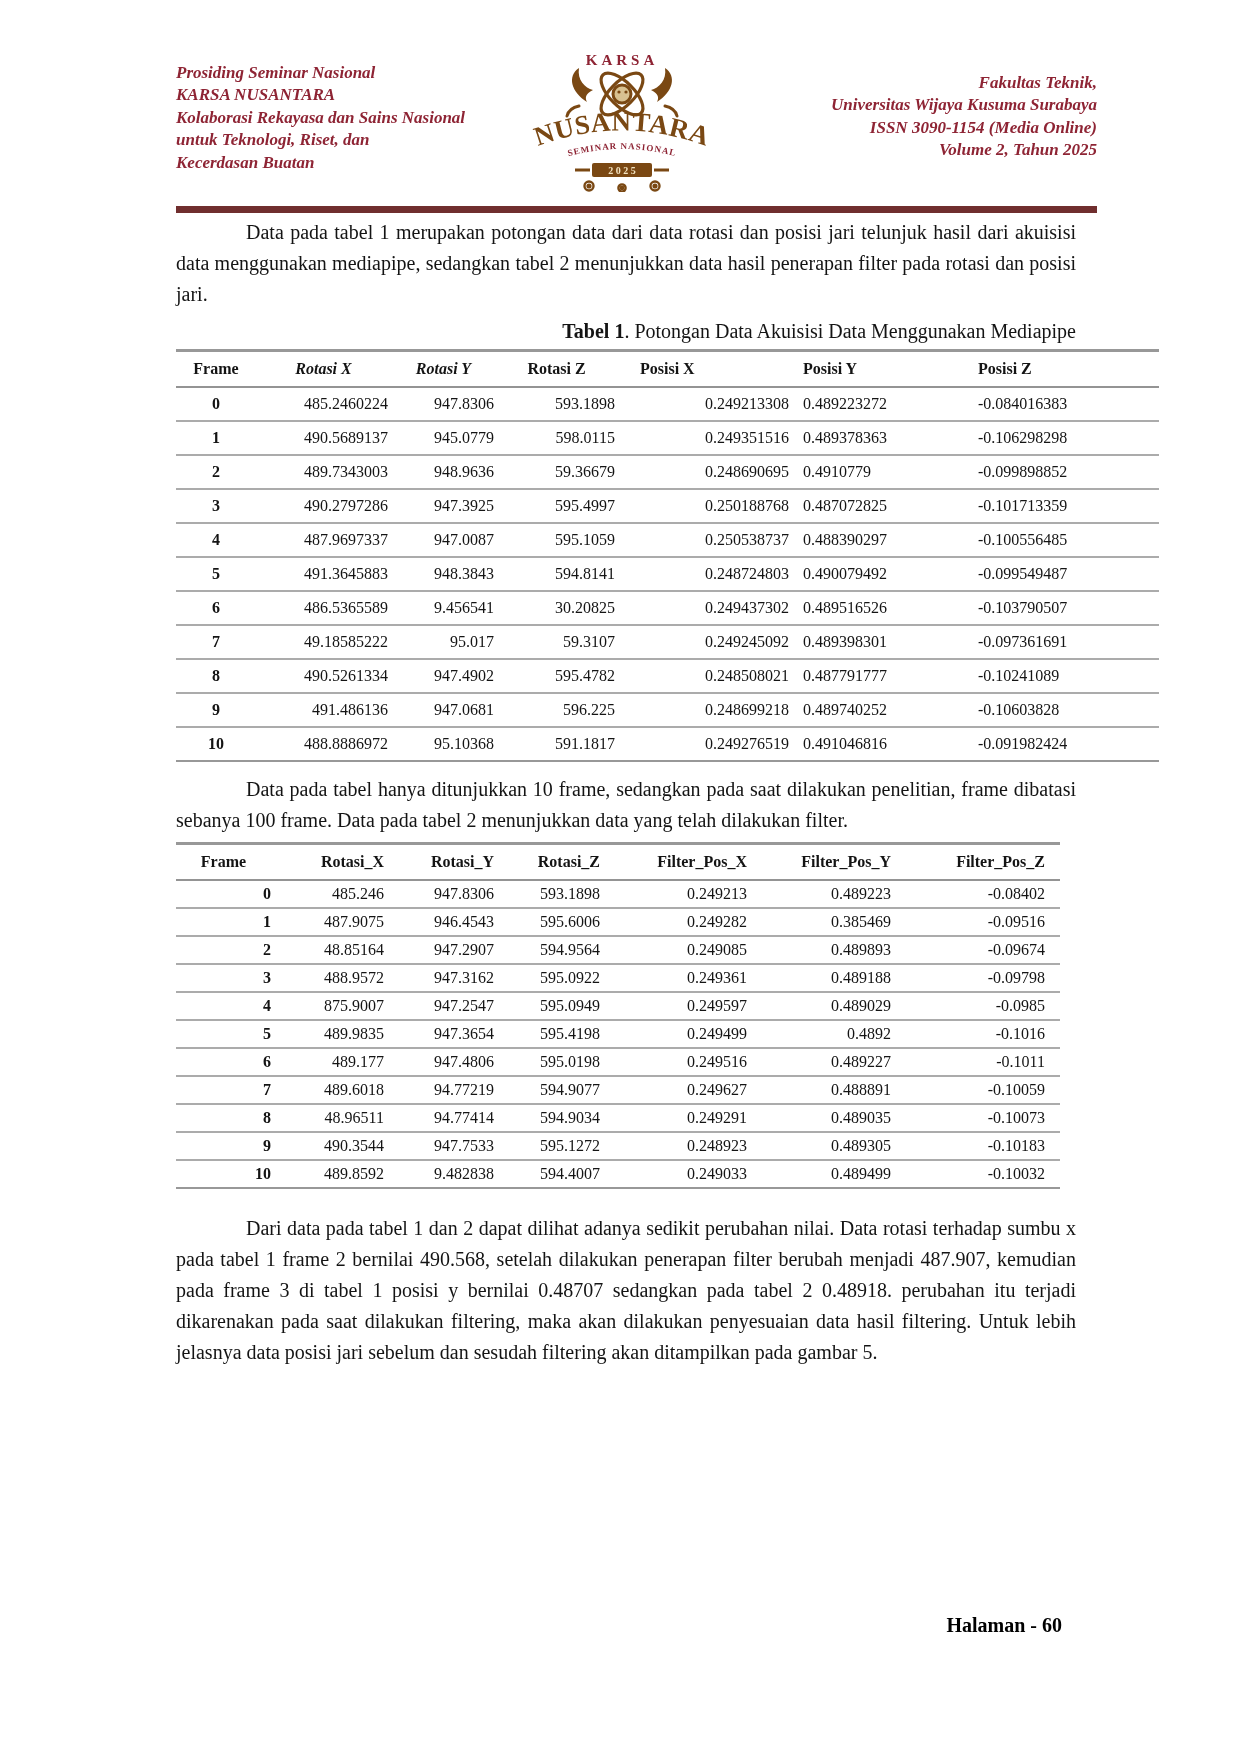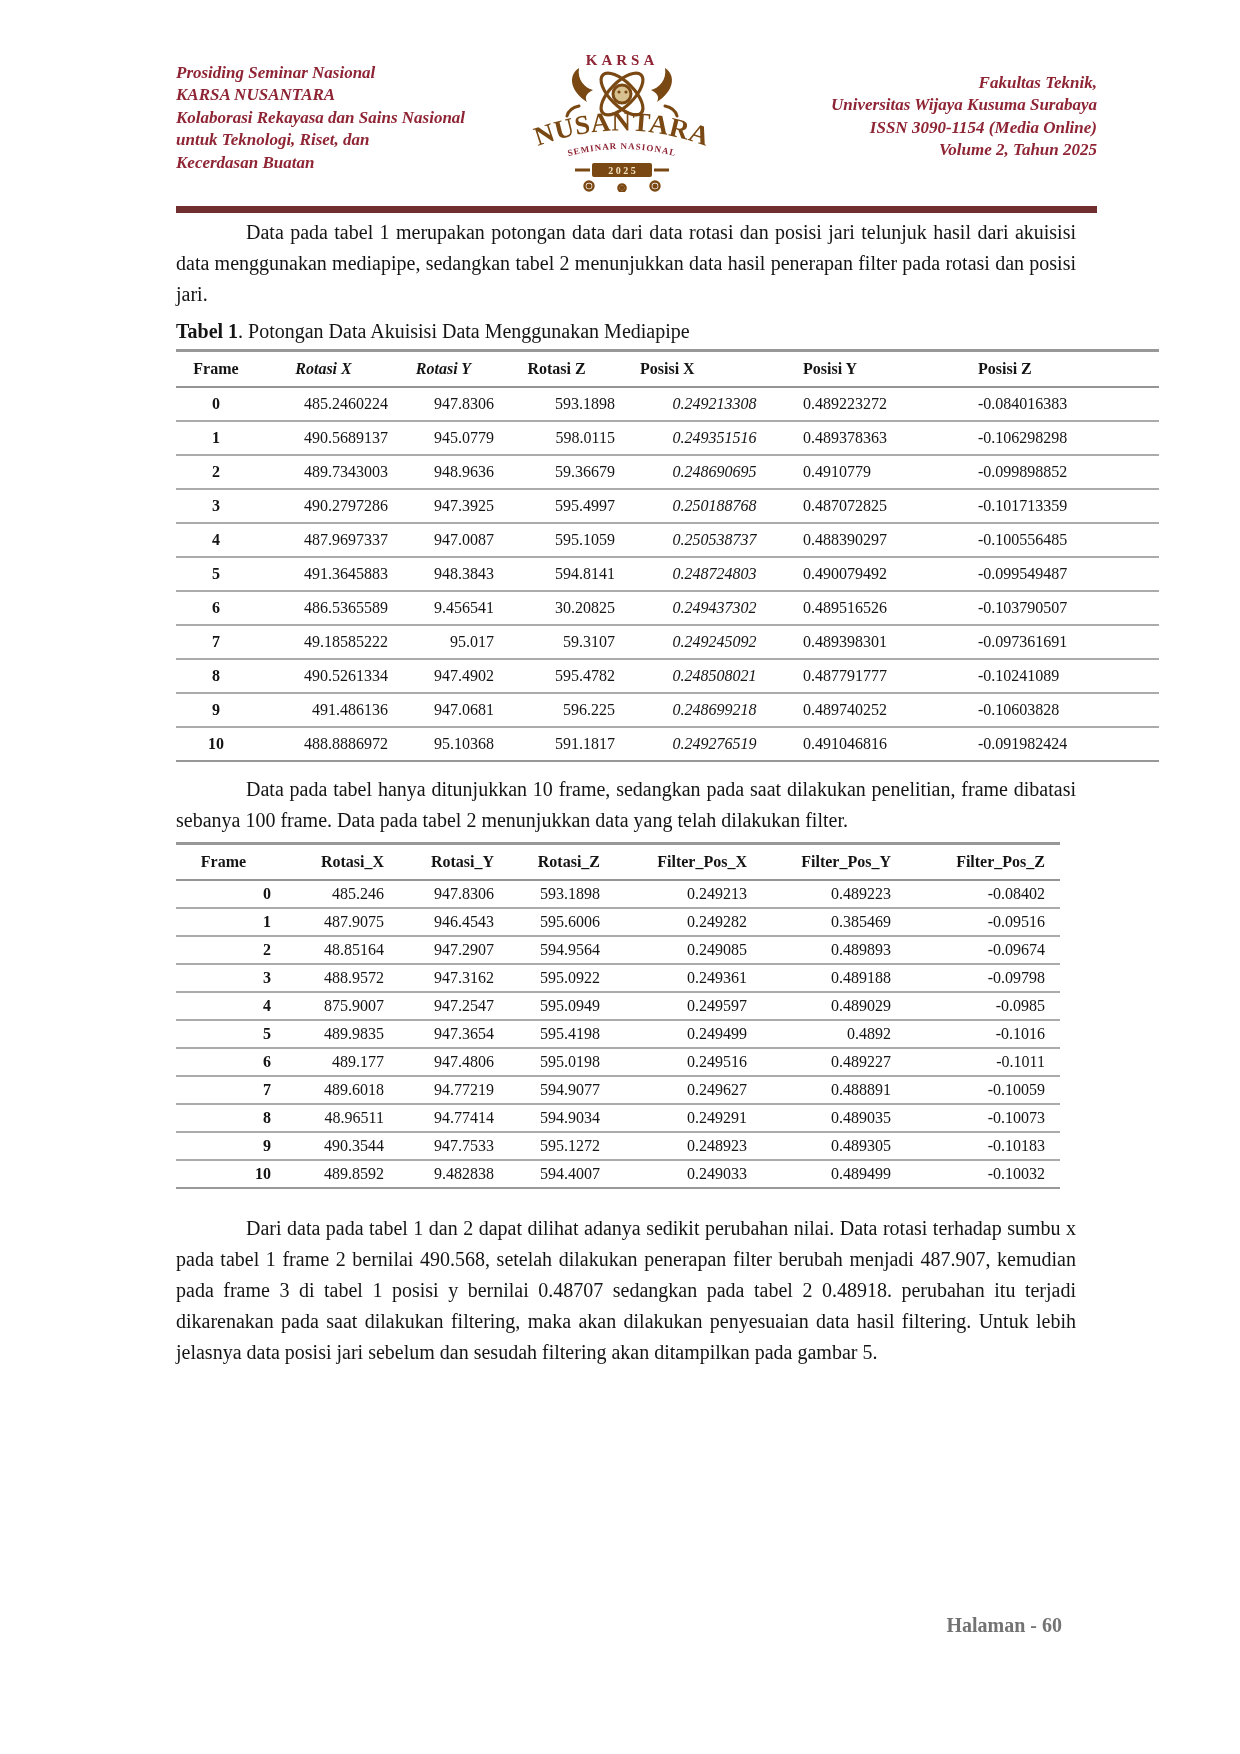--- a/index.html
+++ b/index.html
@@ -25,21 +25,21 @@
   
   .para {
     width:900px; font-size:20px; line-height:1.55; text-align:justify;
     text-indent:70px; margin:0;
   }
   .p1 { margin-top:4px; }
   .p2 { margin-top:12px; }
   .p3 { margin-top:24px; }
 
   
-  .tbl-caption { width:900px; text-align:left; font-size:20px; margin-top:10px; }
+  .tbl-caption { width:900px; text-align:right; font-size:20px; margin-top:10px; }
   .cap-bold { font-weight:bold; }
 
   
   table { border-collapse:collapse; font-size:16px; margin-top:6px;
           border-top:3px solid #989898; border-bottom:2px solid #989898; }
   thead tr { border-bottom:2px solid #949494; }
   tbody tr { border-top:2px solid #ababab; }
   th { font-weight:bold; padding:8px 0; }
   td { padding:7px 0; }
 
@@ -49,41 +49,41 @@
   .t1 th:nth-child(5){width:149px;} .t1 th:nth-child(6){width:150px;}
   .t1 th:nth-child(7){width:181px;}
   .t1 th { text-align:center; }
   .t1 th:nth-child(5){text-align:left; padding-left:23px;}
   .t1 th:nth-child(6){text-align:left; padding-left:14px;}
   .t1 th:nth-child(7){text-align:left; padding-left:25px;}
   .t1 td:nth-child(1){text-align:center; font-weight:bold;}
   .t1 td:nth-child(2){text-align:right; padding-right:3px;}
   .t1 td:nth-child(3){text-align:right; padding-right:2px;}
   .t1 td:nth-child(4){text-align:right; padding-right:2px;}
-  .t1 td:nth-child(5){text-align:center; padding-left:23px;font-style:italic;}
+  .t1 td:nth-child(5){text-align:right; padding-left:23px;}
   .t1 td:nth-child(6){text-align:left; padding-left:14px;}
   .t1 td:nth-child(7){text-align:left; padding-left:25px;}
 
   .t2 { table-layout:fixed; width:845px; }
   .t2 td { padding:4px 0; }
   .t2 th:nth-child(1){width:95px;}  .t2 th:nth-child(2){width:109px;}
   .t2 th:nth-child(3){width:106px;} .t2 th:nth-child(4){width:102px;}
   .t2 th:nth-child(5){width:143px;} .t2 th:nth-child(6){width:140px;}
   .t2 th:nth-child(7){width:150px;}
   .t2 th { text-align:right; padding-right:4px; }
   .t2 th:nth-child(1){ text-align:center; }
   .t2 th:nth-child(7){ padding-right:15px; }
   .t2 td { text-align:right; padding-right:4px; }
   .t2 td:nth-child(1){ font-weight:bold; }
   .t2 td:nth-child(7){ padding-right:15px; }
 
   
   .page-footer {
     position:absolute; top:1614px; right:178px;
-    font-weight:bold; font-size:20px; color:#737373;
+    font-weight:bold; font-size:20px; color:#000000;
   }
 </style>
 </head>
 <body>
 
 <div class="content">
 
   <div class="page-header">
     <div class="hdr-left">
         <div>Prosiding Seminar Nasional</div>

